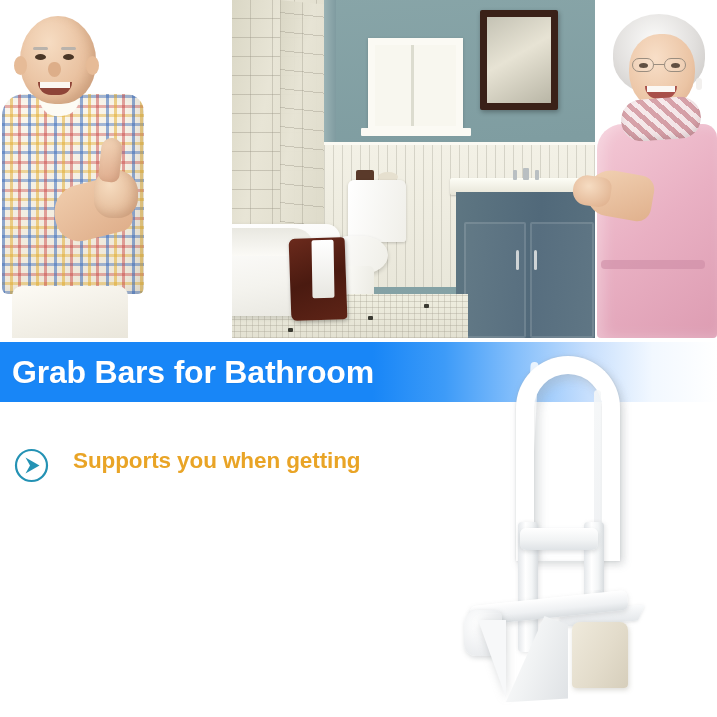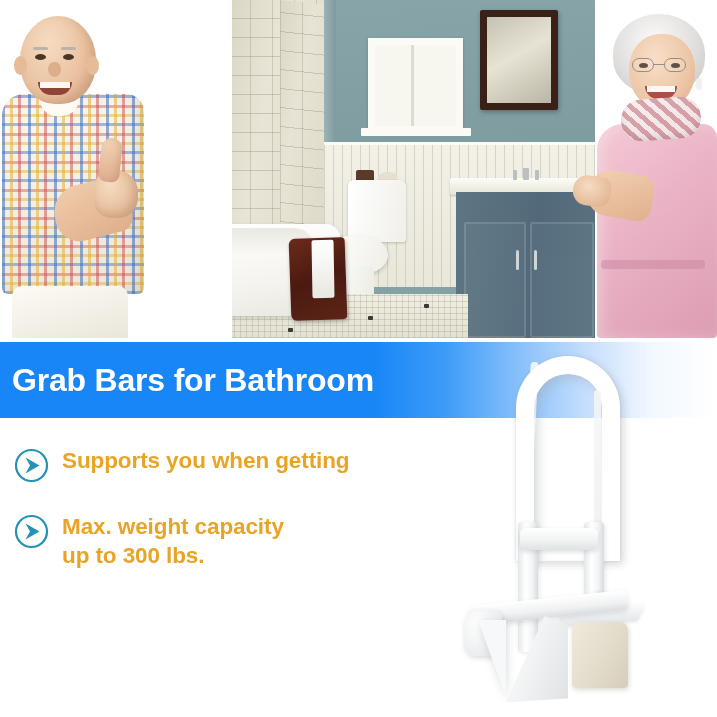--- a/index.html
+++ b/index.html
@@ -433,21 +433,21 @@
     width: 104px; height: 9px;
     background: rgba(205,140,165,.6);
     border-radius: 4px;
   }
 
   
   #title-banner {
     position: absolute;
     left: 0; top: 342px;
     width: 717px;
-    height: 76px;
+    height: 60px;
     background: linear-gradient(90deg,
       #1886f7 0%, #1886f7 52%, #3d9bf8 62%,
       #85bffb 72%, #c7dffd 82%, #f2f8ff 91%, #ffffff 100%);
     display: flex;
     align-items: center;
   }
   #title-text {
     color: #ffffff;
     font-size: 32px;
     font-weight: bold;
@@ -460,20 +460,21 @@
   
   #features {
     position: absolute;
     left: 14px; top: 446px;
     width: 420px;
   }
   .feature-row {
     display: flex;
     align-items: flex-start;
     margin-bottom: 29px;
+    gap: 11px;
   }
   .bullet-icon {
     flex: 0 0 auto;
     width: 35px; height: 35px;
     margin-right: 13px;
     margin-top: 2px;
   }
   .feature-text {
     color: #e9a426;
     font-size: 22.5px;
@@ -679,32 +680,20 @@
       <svg width="35" height="35" viewBox="0 0 35 35" aria-hidden="true">
         <circle cx="17.5" cy="17.5" r="15.5" fill="none" stroke="#2492b4" stroke-width="2.2"></circle>
         <path d="M11.5 9.5 L25.5 17.5 L11.5 25.5 L16 17.5 Z" fill="#2492b4"></path>
       </svg>
     </span>
     <div class="feature-text">
       <span class="ln">Supports you when getting</span>
     </div>
   </div>
 
-  <div class="feature-row">
-    <span class="bullet-icon">
-      <svg width="35" height="35" viewBox="0 0 35 35" aria-hidden="true">
-        <circle cx="17.5" cy="17.5" r="15.5" fill="none" stroke="#2492b4" stroke-width="2.2"></circle>
-        <path d="M11.5 9.5 L25.5 17.5 L11.5 25.5 L16 17.5 Z" fill="#2492b4"></path>
-      </svg>
-    </span>
-    <div class="feature-text">
-      <span class="ln">Max. weight capacity</span>
-      <span class="ln">up to 300 lbs.</span>
-    </div>
-  </div>
 
 </div>
 
 <div id="product">
   <div class="prod-arch-outer"></div>
   <div class="prod-arch-gloss"></div>
   <div class="prod-arch-gloss2"></div>
   <div class="prod-leg l"></div>
   <div class="prod-leg r"></div>
   <div class="prod-crossbar"></div>

